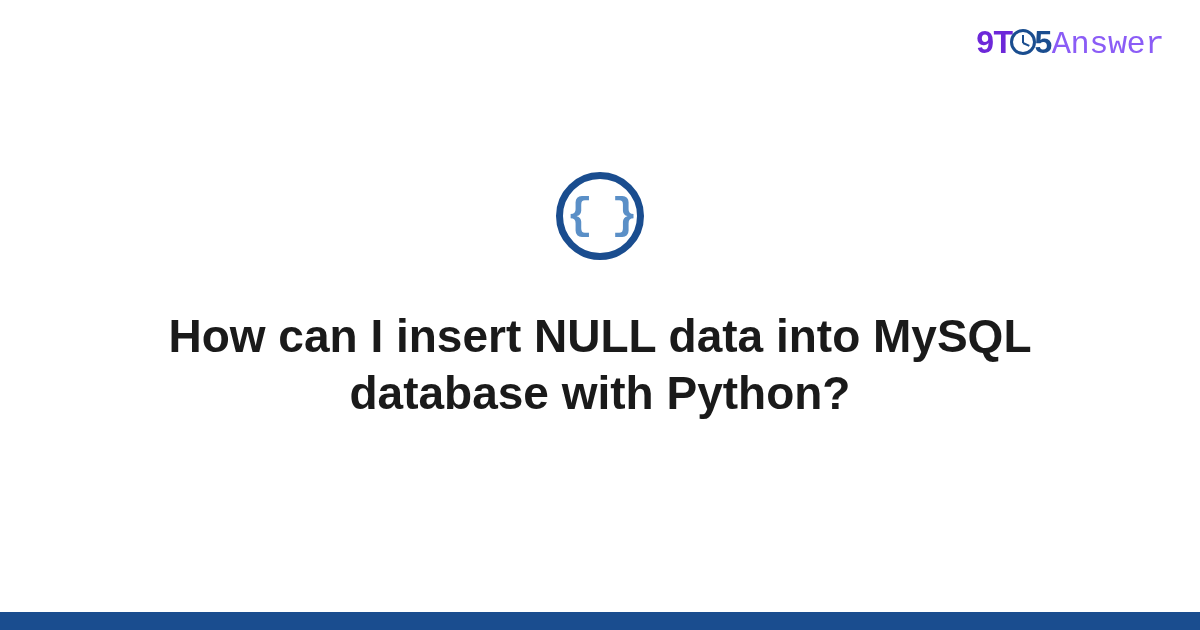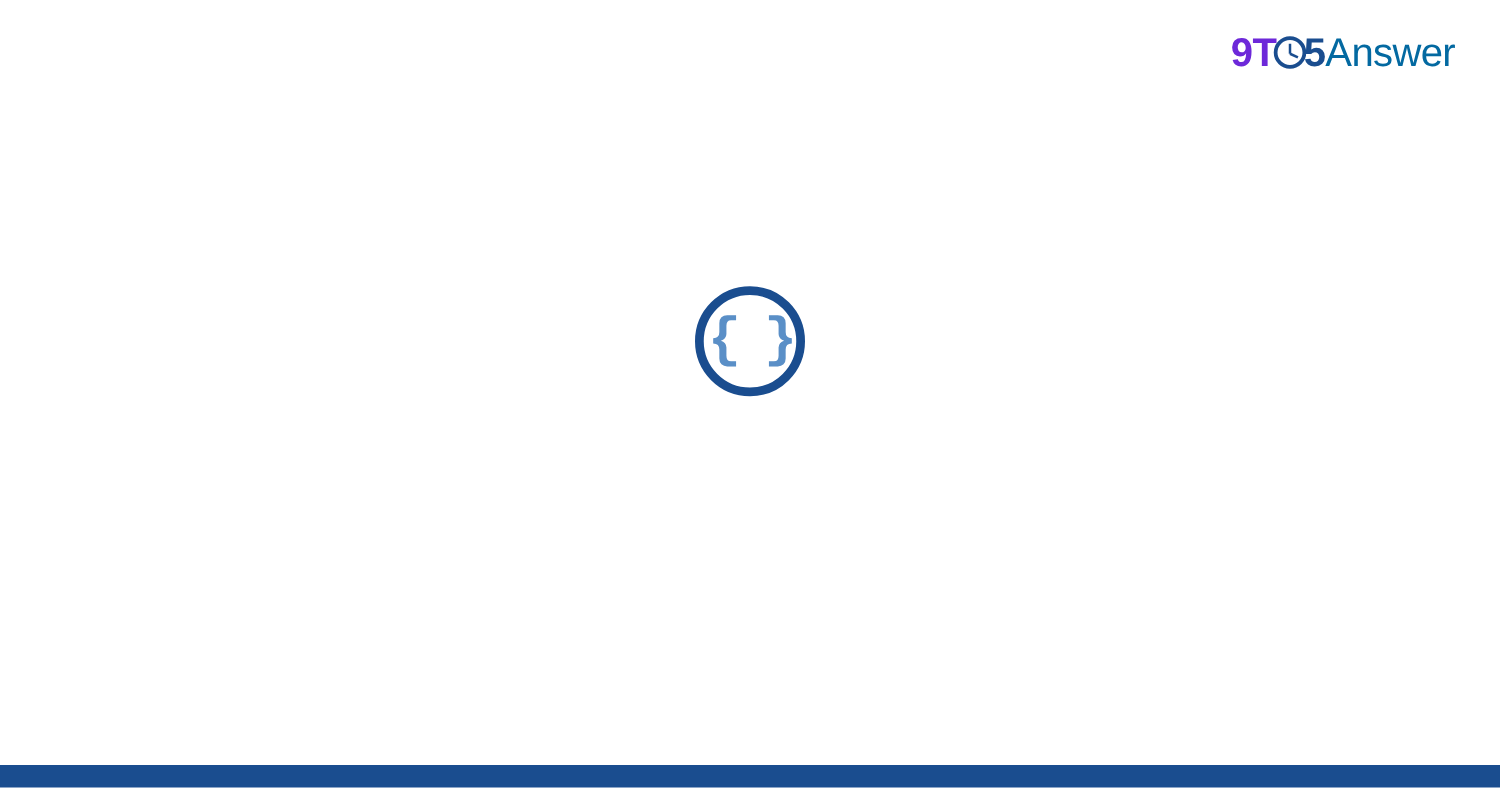--- a/index.html
+++ b/index.html
@@ -55,22 +55,23 @@
       background: #1a4d8f;
       left: 50%;
       top: 10px;
       transform-origin: left center;
       transform: rotate(25deg);
     }
     .logo-5 {
       color: #1a4d8f;
     }
     .logo-answer {
-      color: #0369a1;
+      color: #8b5cf6;
       font-weight: normal;
+      font-family: Liberation Mono, monospace;
     }
     .content {
       position: absolute;
       top: 0;
       left: 0;
       width: 100%;
       height: 100%;
       display: flex;
       flex-direction: column;
       align-items: center;
@@ -118,15 +119,16 @@
 <body>
 
 <div class="logo">
   <span class="logo-9t">9T</span><span class="logo-o"></span><span class="logo-5">5</span><span class="logo-answer">Answer</span>
 </div>
 
 <div class="content">
   <div class="icon-wrapper">
     <div class="code-icon">{ }</div>
   </div>
+  <h1 class="title">How can I insert NULL data into MySQL database with Python?</h1>
 </div>
 
 <div class="footer"></div>
 
 </body></html>

